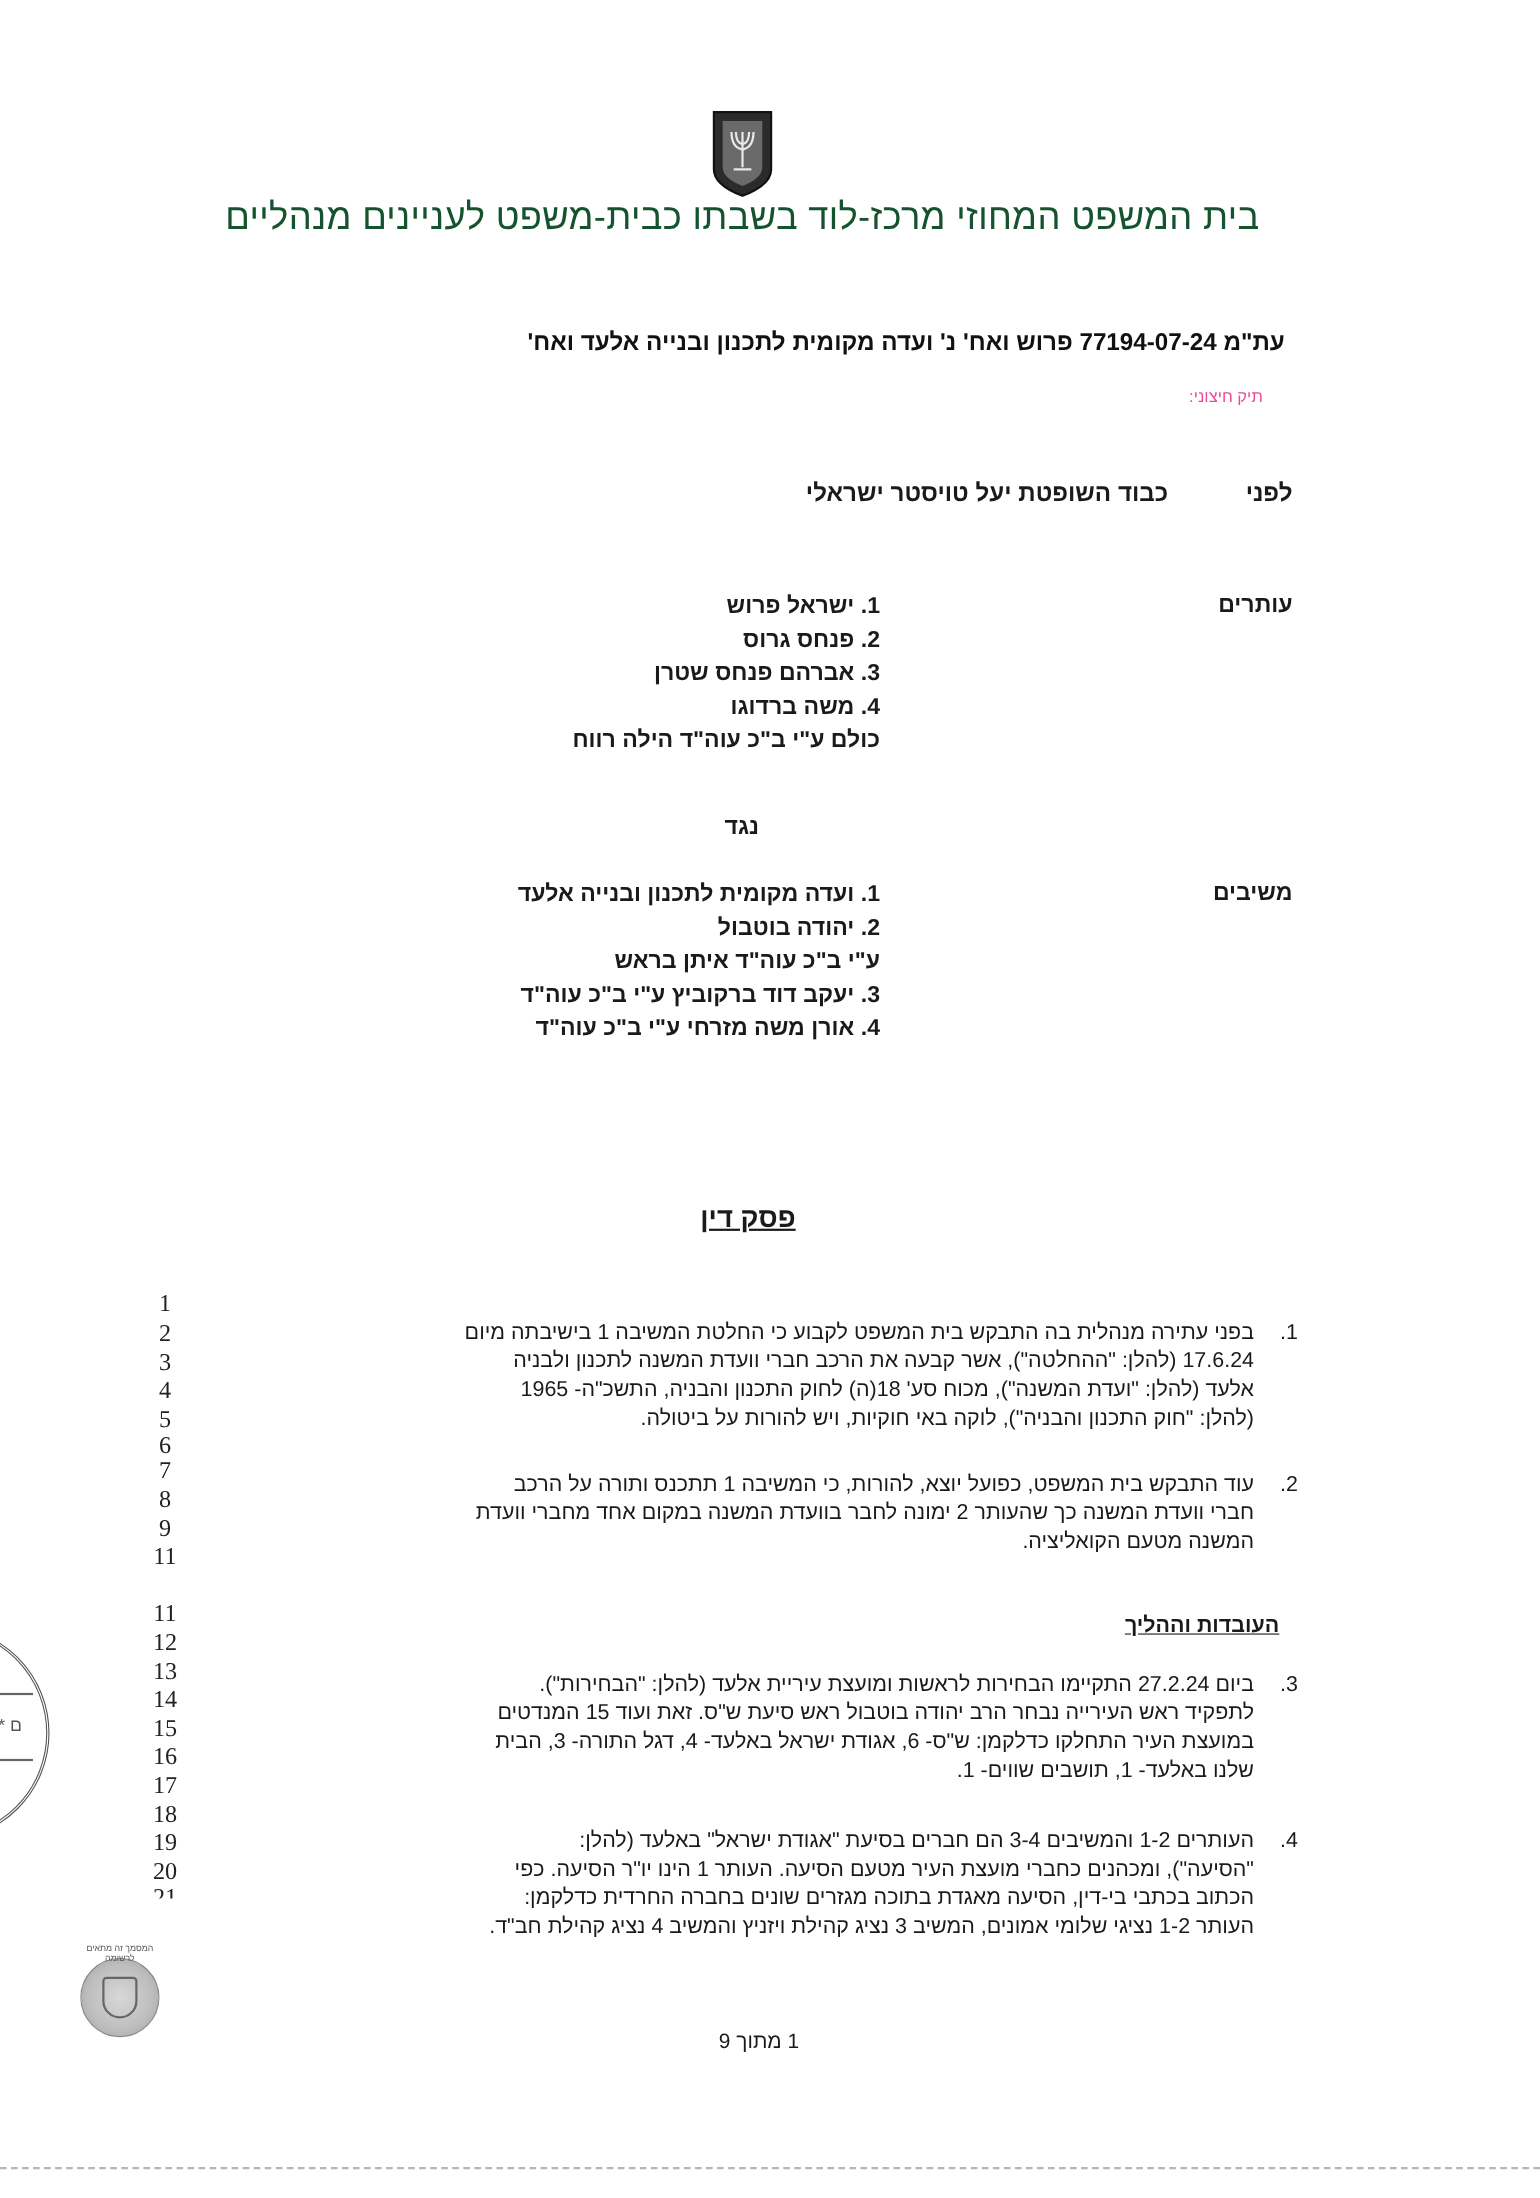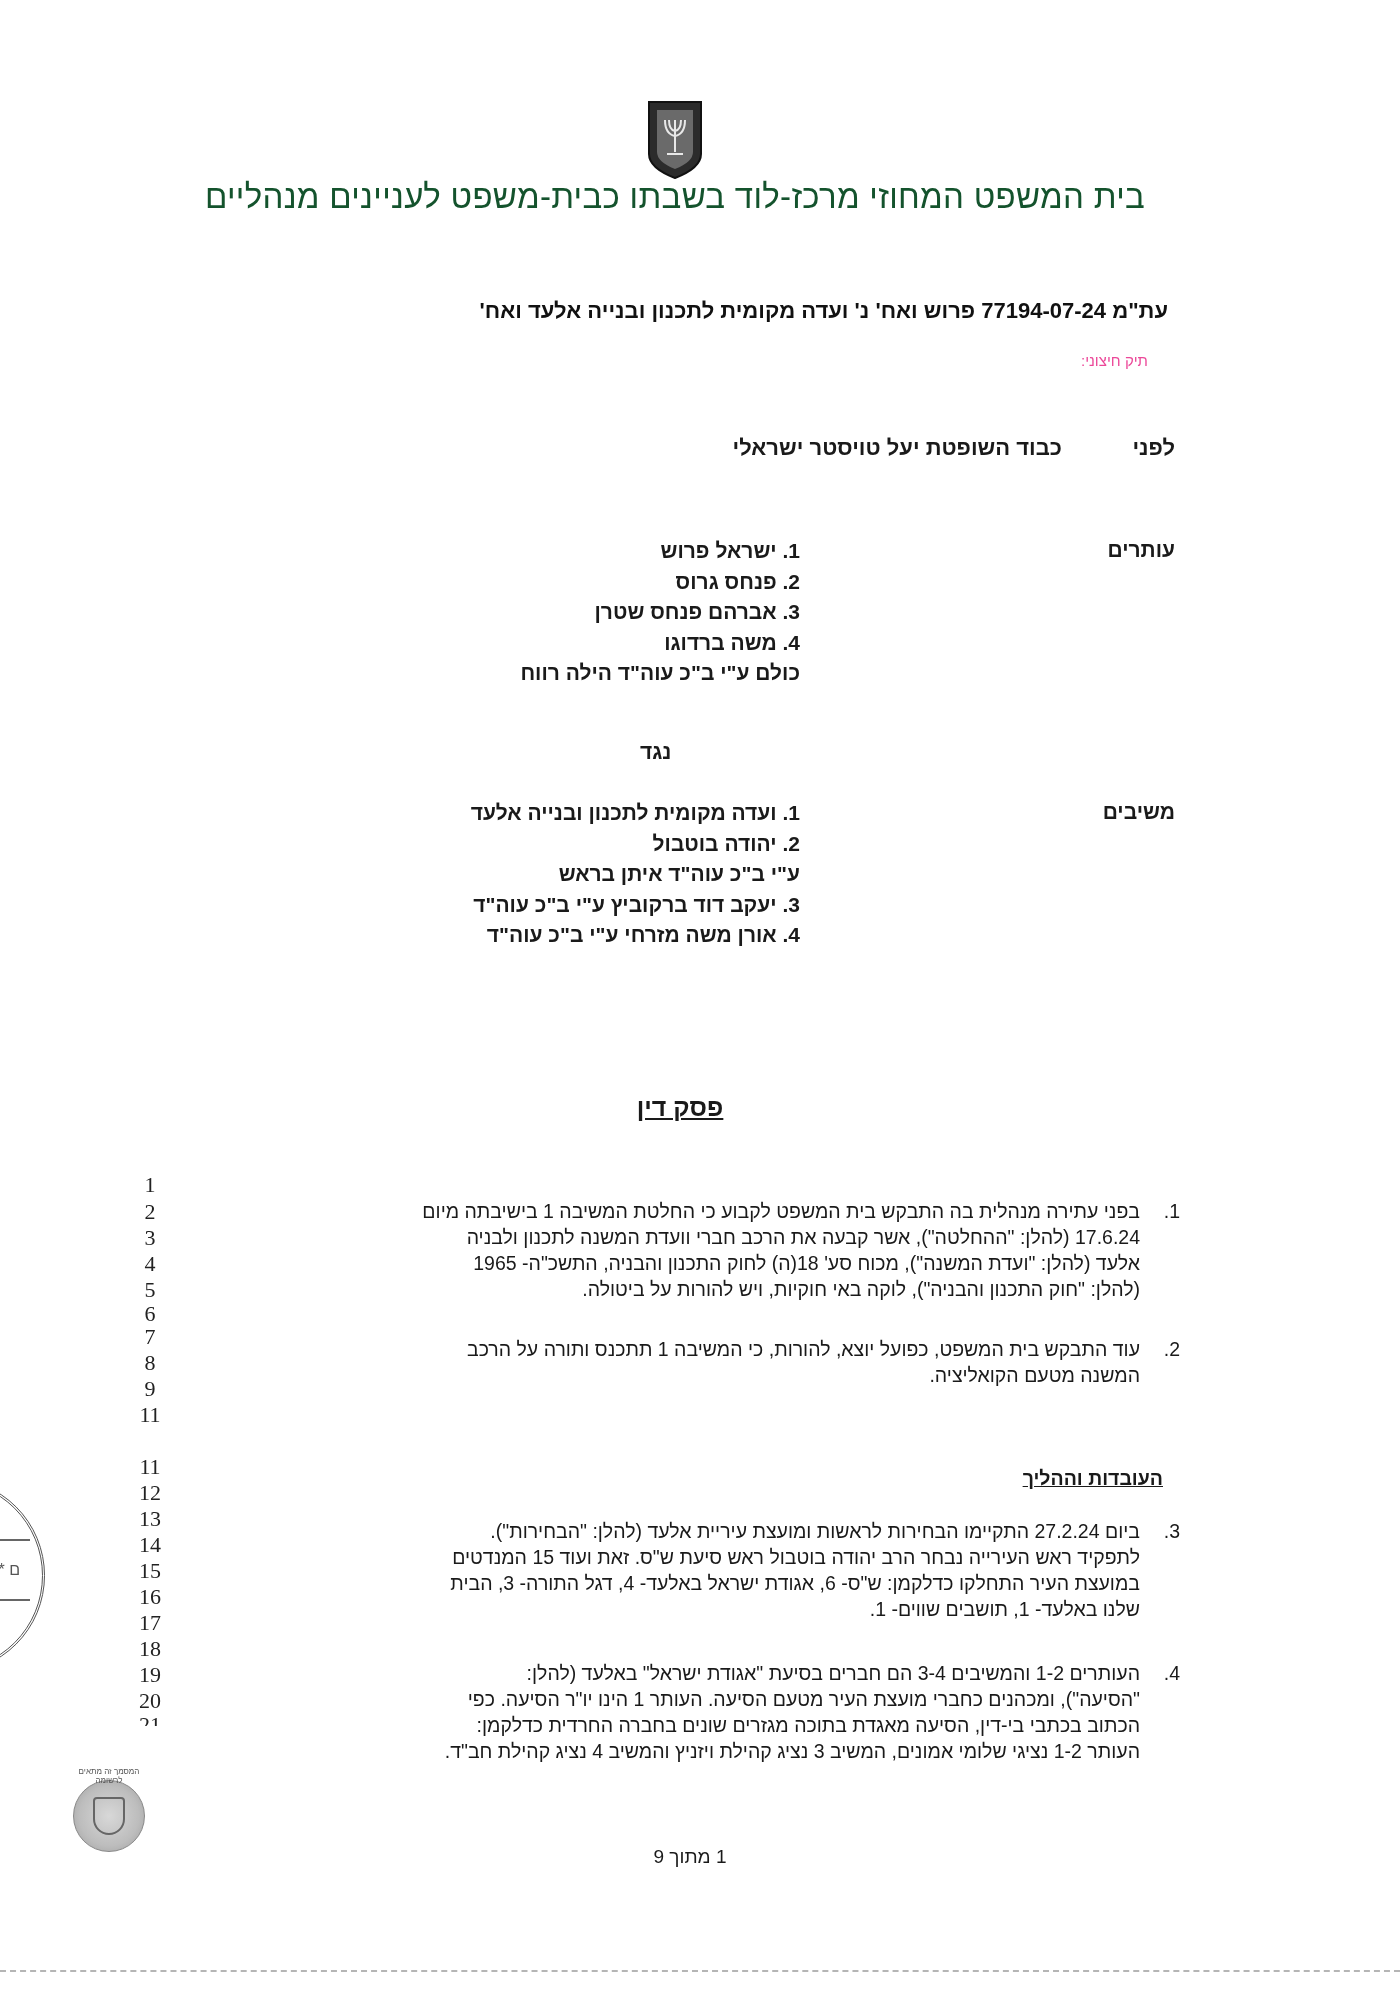--- a/index.html
+++ b/index.html
@@ -26,21 +26,21 @@
   #before-label { right:225px; top:435px; font-size:22px; font-weight:bold; }
   #judge-name { right:338px; top:435px; font-size:22px; font-weight:bold; }
 
   .party-label { font-size:21px; font-weight:bold; }
   #petitioners-label { right:225px; top:538px; }
   #respondents-label { right:225px; top:800px; }
 
   .party-list { font-size:21px; font-weight:bold; line-height:30.5px; text-align:right; }
   #petitioners-list { right:600px; top:536px; width:520px; }
   #respondents-list { right:600px; top:798px; width:560px; }
-  #versus { left:640px; width:50px; top:740px; text-align:left; font-size:21px; font-weight:bold; }
+  #versus { left:640px; width:50px; top:740px; text-align:right; font-size:21px; font-weight:bold; }
 
   #verdict-title {
     left:600px; width:160px; top:1093px; text-align:center;
     font-size:25px; font-weight:bold; text-decoration:underline;
   }
 
   
   #line-numbers { left:130px; top:1172px; width:40px; }
   .ln {
     position:absolute; left:0; width:40px; text-align:center;
@@ -161,20 +161,21 @@
     <span class="line">17.6.24 (להלן: "ההחלטה"), אשר קבעה את הרכב חברי וועדת המשנה לתכנון ולבניה</span>
     <span class="line">אלעד (להלן: "ועדת המשנה"), מכוח סע' 18(ה) לחוק התכנון והבניה, התשכ"ה- 1965</span>
     <span class="line">(להלן: "חוק התכנון והבניה"), לוקה באי חוקיות, ויש להורות על ביטולה.</span>
   </div>
 </div>
 
 <div class="abs rtl para" style="right:220px; top:1336px; width:1030px; height:80px;">
   <span class="num">2.</span>
   <div class="body">
     <span class="line">עוד התבקש בית המשפט, כפועל יוצא, להורות, כי המשיבה 1 תתכנס ותורה על הרכב</span>
+    <span class="line">חברי וועדת המשנה כך שהעותר 2 ימונה לחבר בוועדת המשנה במקום אחד מחברי וועדת</span>
     <span class="line">המשנה מטעם הקואליציה.</span>
   </div>
 </div>
 
 <div id="section-heading" class="abs rtl">העובדות וההליך</div>
 
 <div class="abs rtl para" style="right:220px; top:1518px; width:1030px; height:110px;">
   <span class="num">3.</span>
   <div class="body">
     <span class="line">ביום 27.2.24 התקיימו הבחירות לראשות ומועצת עיריית אלעד (להלן: "הבחירות").</span>

